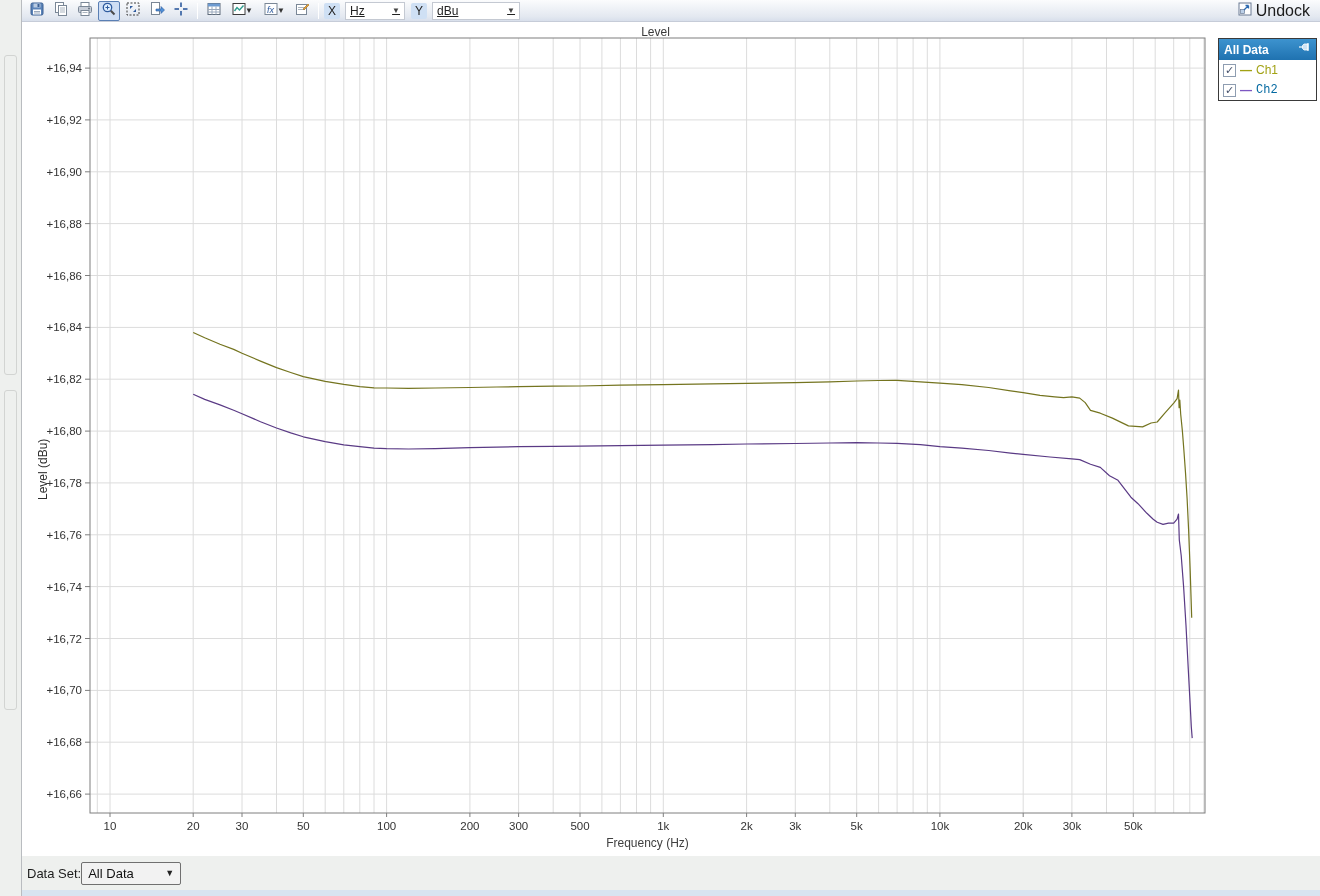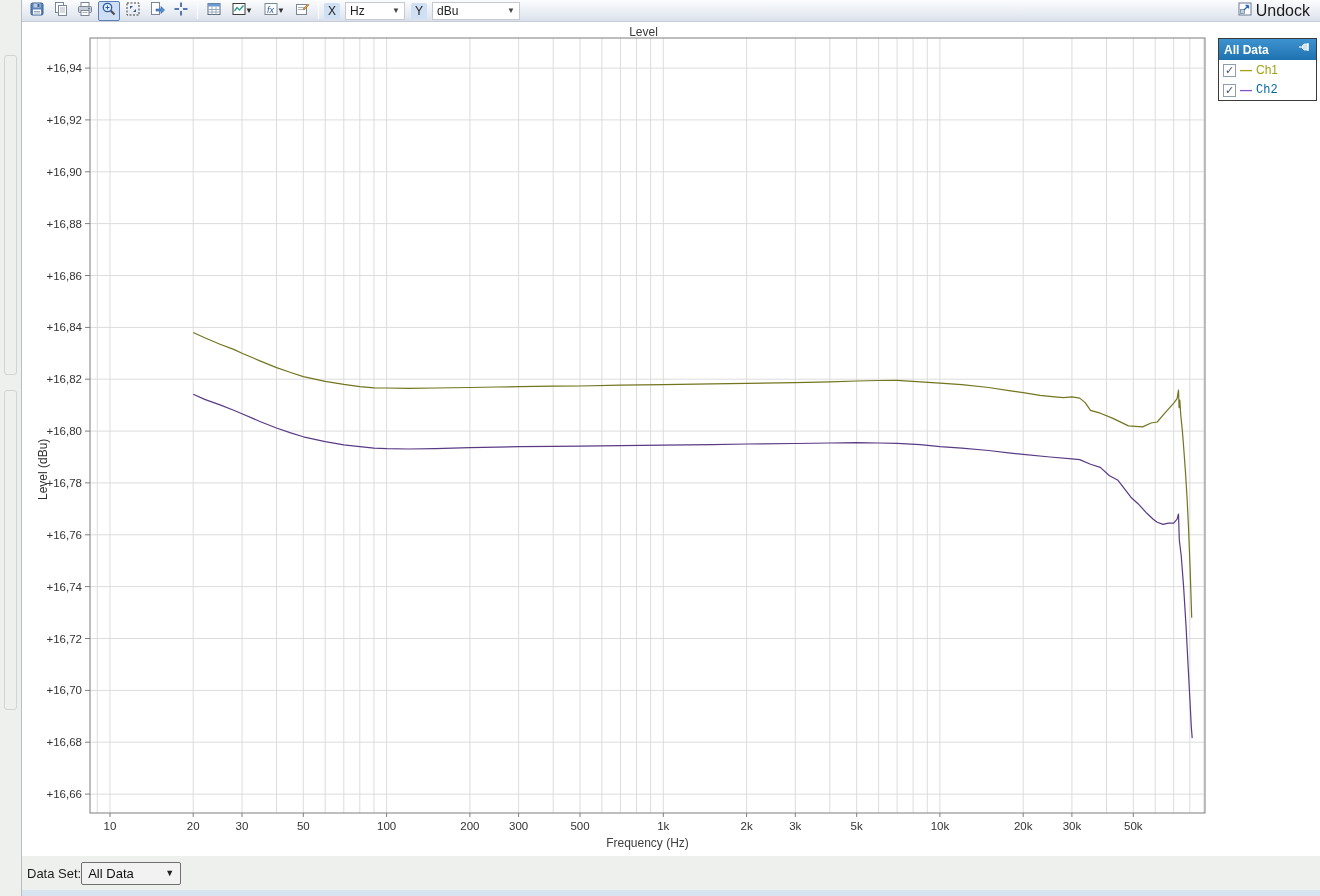--- a/index.html
+++ b/index.html
@@ -21,28 +21,28 @@
   .tbtn { width:22px; height:20px; display:flex; align-items:center; justify-content:center;
     border:1px solid transparent; border-radius:2px; flex:0 0 auto; }
   .tbtn.pressed { border:1px solid #5a7fb4; background:#cfdef4; }
   .tsep { width:1px; height:16px; background:#b7bdc9; border-right:1px solid #fff;
     margin:0 3px; flex:0 0 auto; }
   .caret { font-size:8px; color:#333; margin-left:-2px; flex:0 0 auto; }
   .axis-tag { font-size:12px; color:#222; background:#cfe0f4; padding:1px 4px;
     border-radius:2px; flex:0 0 auto; }
   .combo { height:18px; background:#fff; border:1px solid #c4c9d2; display:flex;
     align-items:center; justify-content:space-between; font-size:12px; color:#222;
-    padding:0 4px; margin:0 4px 0 3px; flex:0 0 auto; }
+    padding:0 4px; margin:0 4px 0 3px; flex:0 0 auto;text-decoration:underline; }
   .combo .arr { font-size:8px; color:#444; margin-left:6px; }
   #undock { margin-left:auto; display:flex; align-items:center; gap:4px;
     font-size:16px; color:#1c1c1c; padding:1px 6px; flex:0 0 auto; }
 
   
   #chart-panel { left:22px; top:22px; width:1298px; height:834px; background:#fff; }
-  #chart-title { left:64px; top:3px; width:1115px; text-align:center;
+  #chart-title { left:76px; top:3px; width:1115px; text-align:center;
     font-size:12px; color:#3a3a3a; }
   #plot-svg { left:0; top:0; }
   #x-title { left:68px; top:814px; width:1115px; text-align:center;
     font-size:12px; color:#404040; }
   #y-title { left:14px; top:478px; transform:rotate(-90deg); transform-origin:0 0;
     font-size:12px; color:#2e2e2e; white-space:nowrap; }
   #ap-logo { left:1202px; top:22px; }
 
   
   #legend { left:1196px; top:16px; width:99px; background:#fff;

